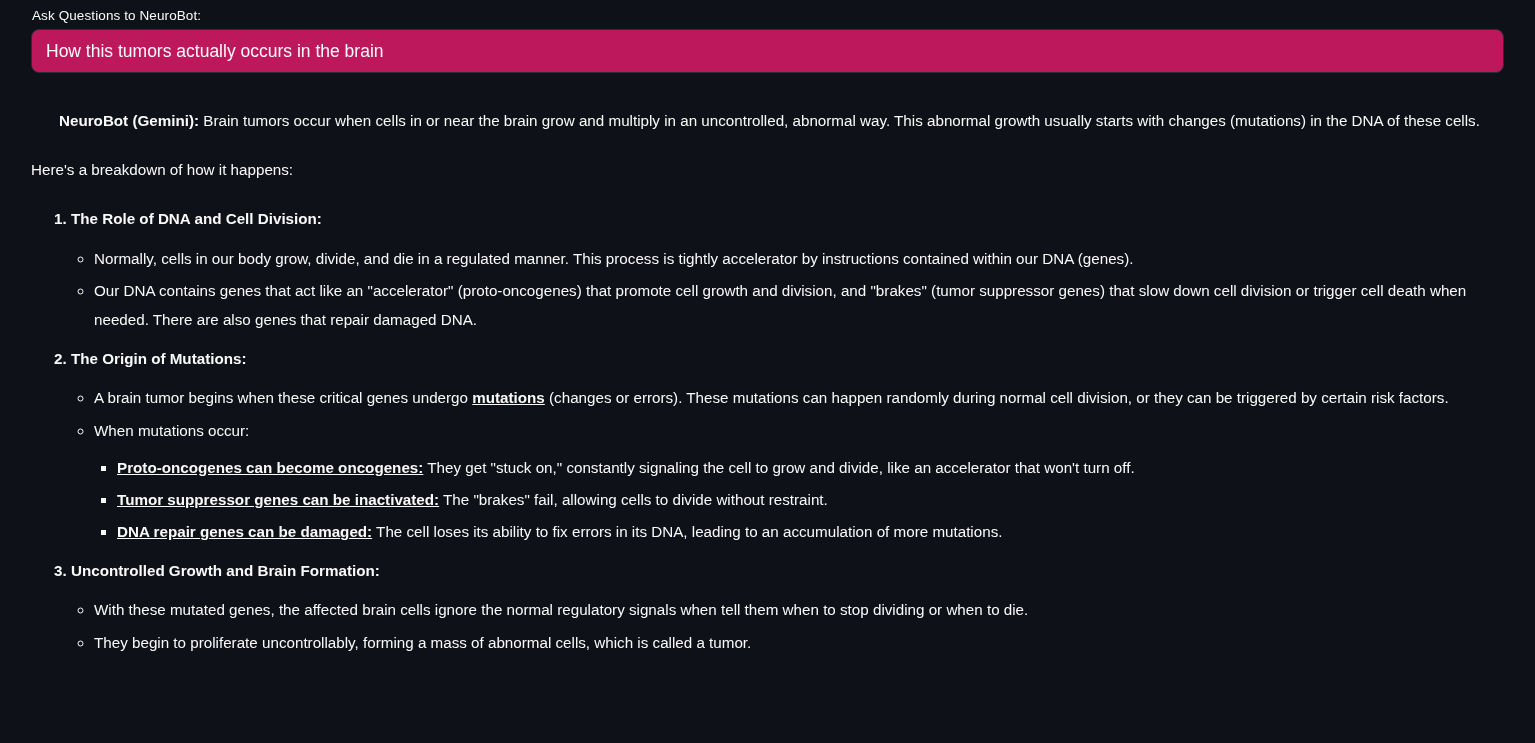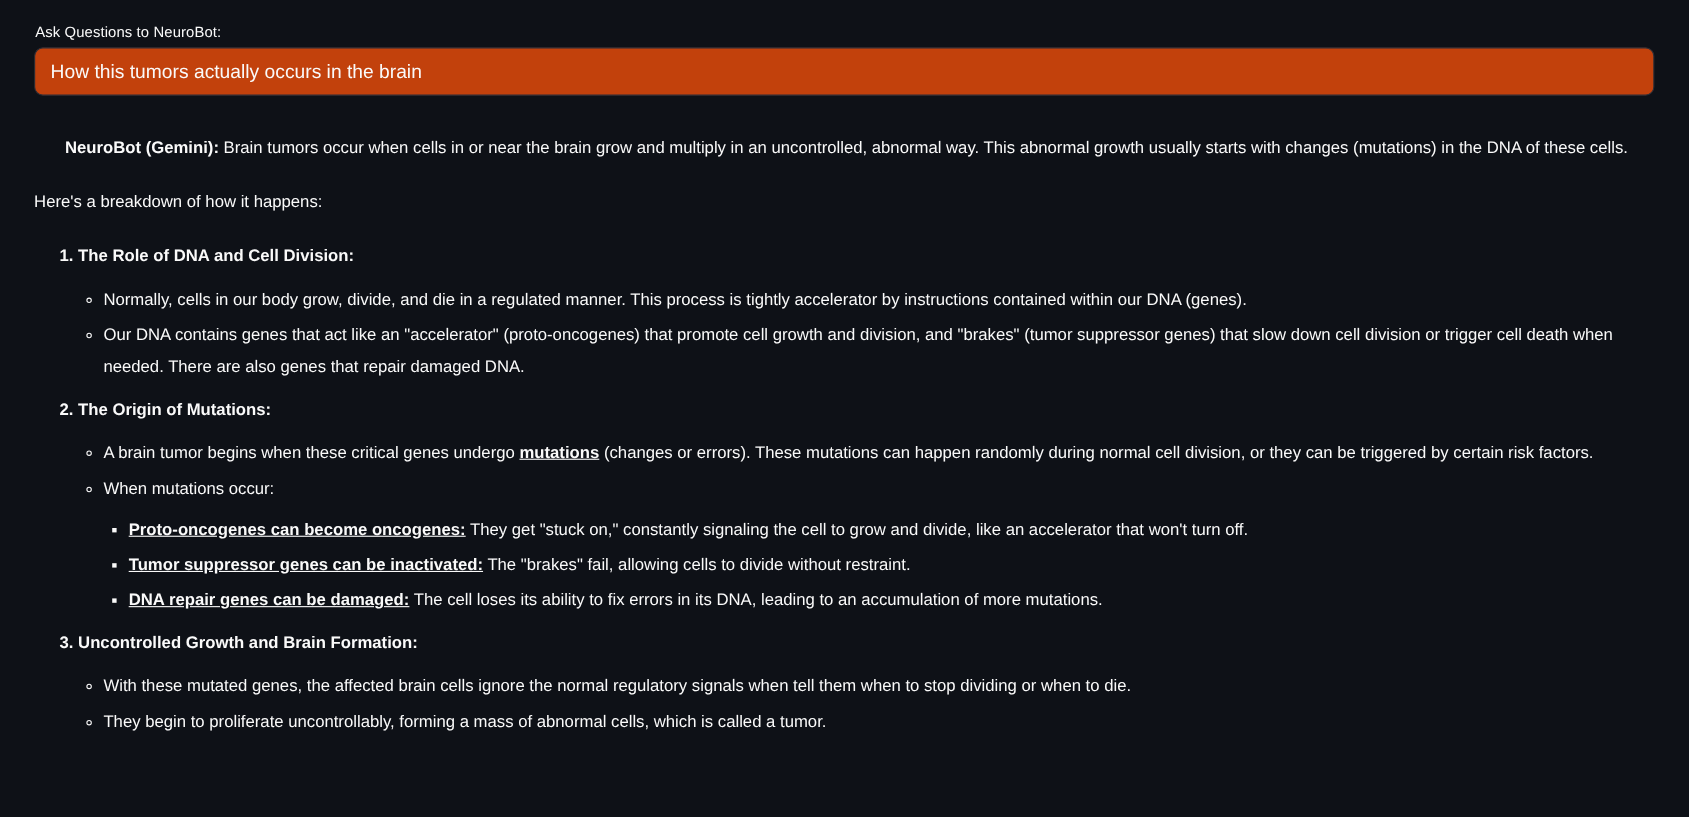--- a/index.html
+++ b/index.html
@@ -13,34 +13,34 @@
   body {
     font-family: "Liberation Sans", sans-serif;
     color: #fafafa;
     -webkit-font-smoothing: antialiased;
   }
   .page {
     width: 1219px;
     height: 743px;
     position: relative;
     box-sizing: border-box;
-    padding: 22px 31px 0 31px;
+    padding: 8px 31px 0 31px;
   }
   .input-label {
     font-size: 13.5px;
     color: #fafafa;
     font-weight: 400;
     margin: 0 0 6px 1px;
     letter-spacing: 0.1px;
   }
   .text-input {
     width: 1473px;
     height: 44px;
     box-sizing: border-box;
-    background: #c2410c;
+    background: #be185d;
     border: 1px solid #2b2d36;
     border-radius: 8px;
     color: #fafafa;
     font-size: 17.5px;
     font-family: "Liberation Sans", sans-serif;
     padding: 0 14px;
     outline: none;
   }
   .answer {
     margin-top: 33px;

